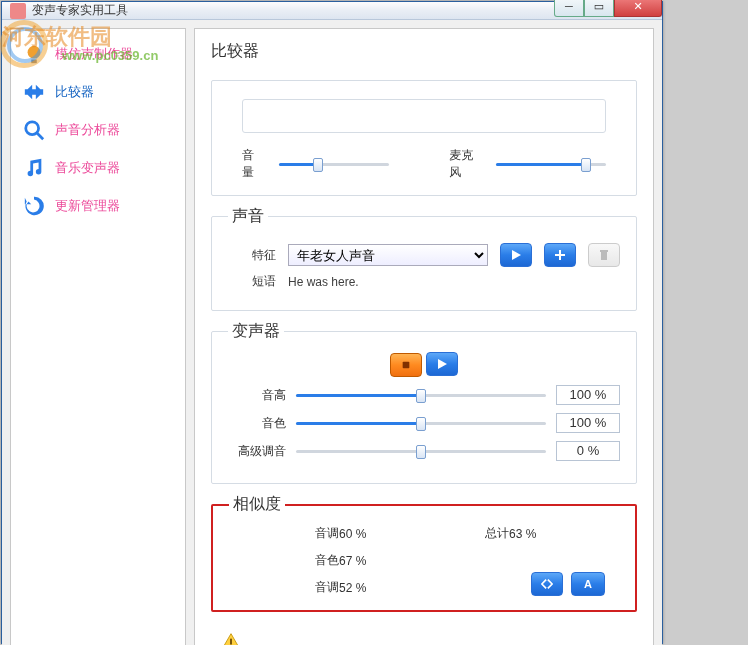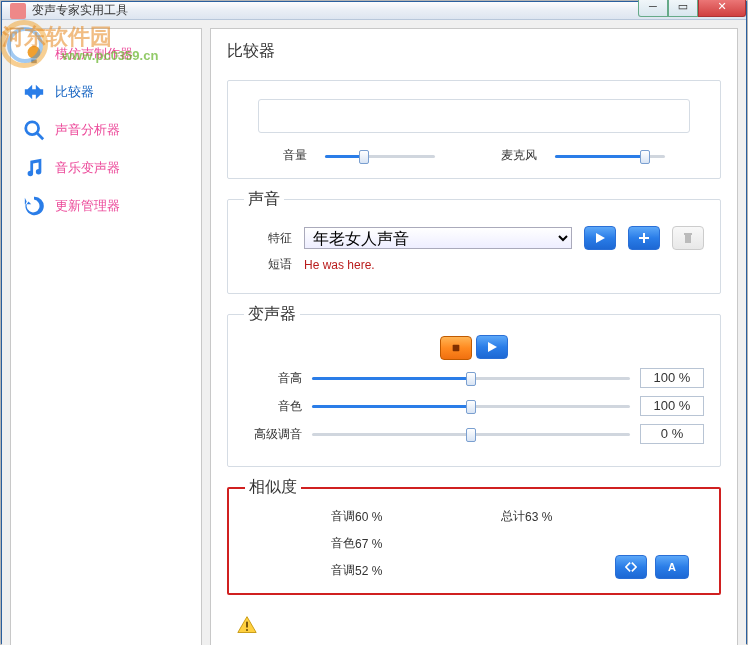--- a/index.html
+++ b/index.html
@@ -1,17 +1,17 @@
 <!DOCTYPE html>
 <html><head>
 <meta charset="utf-8">
 <style>
 * { box-sizing: border-box; margin: 0; padding: 0; font-family: "Microsoft YaHei", "SimSun", sans-serif; }
 body { background: #ccc; width: 748px; height: 645px; overflow: hidden; }
-.window { width: 746px; height: 643px; margin: 1px; background: #fff; border: 1px solid #2a5f9e; box-shadow: 0 0 3px rgba(0,0,0,0.3); display: flex; flex-direction: column; }
+.window { width: 662px; height: 643px; margin: 1px; background: #fff; border: 1px solid #2a5f9e; box-shadow: 0 0 3px rgba(0,0,0,0.3); display: flex; flex-direction: column; }
 .titlebar { height: 28px; background: linear-gradient(#fdfdfe, #e9eef5 50%, #dde5f0); border-bottom: 1px solid #b8c7da; display: flex; align-items: center; padding-left: 8px; }
 .titlebar-icon { width: 16px; height: 16px; background: #e88; border-radius: 2px; margin-right: 6px; }
 .titlebar-text { font-size: 12px; color: #333; flex: 1; }
 .winbtns { display: flex; height: 20px; margin-top: -8px; }
 .winbtn { width: 30px; height: 20px; border: 1px solid #6a8; border-top: none; display: flex; align-items: center; justify-content: center; font-size: 11px; color: #333; background: linear-gradient(#f5f9fb,#d8e6ee); }
 .winbtn:first-child { border-radius: 0 0 0 3px; }
 .winbtn.close { width: 48px; background: linear-gradient(#f08080,#d04040); color: #fff; border-color: #a33; border-radius: 0 0 3px 0; }
 .watermark { position: absolute; top: 22px; left: 2px; font-size: 22px; font-weight: bold; color: rgba(230,135,30,0.55); pointer-events:none; z-index:10;}
 .watermark .url{ font-size:13px; color:rgba(100,180,40,0.7); display:block; margin-left:60px; margin-top:-4px;}
 .wm-circle{position:absolute; top:20px; left:0; width:48px;height:48px; border:5px solid rgba(240,160,40,0.5); border-radius:50%; pointer-events:none; z-index:9;}
@@ -31,21 +31,21 @@
 .waveform { height: 34px; border: 1px solid #d5dce4; border-radius: 3px; margin-bottom: 14px; }
 .vol-row { display: flex; align-items: center; justify-content: center; gap: 18px; }
 .vol-row .lbl { font-size: 12px; }
 
 fieldset { border: 1px solid #d5dce4; border-radius: 2px; padding: 10px 16px 14px; margin-bottom: 10px; }
 fieldset.highlight { border: 2px solid #d02020; }
 legend { font-size: 16px; padding: 0 4px; color: #333; }
 
 .row { display: flex; align-items: center; gap: 12px; margin: 6px 0; }
 .row .lbl { width: 48px; text-align: right; }
-select { flex: 1; height: 22px; border: 1px solid #aab; font-size: 16px; padding: 0 4px; background: linear-gradient(#fff,#eef); }
+select { flex: 1; height: 22px; border: 1px solid #aab; font-size: 13px; padding: 0 4px; background: linear-gradient(#fff,#eef); }
 .btn-blue { height: 24px; min-width: 32px; border: 1px solid #2a6fd6; border-radius: 4px; background: linear-gradient(#5da8f8,#2a7de8 50%,#1d68d4); display: inline-flex; align-items: center; justify-content: center; color: #fff; cursor: pointer; }
 .btn-blue svg { width: 12px; height: 12px; }
 .btn-orange { height: 24px; width: 32px; border: 1px solid #c05a00; border-radius: 4px; background: linear-gradient(#ffb454,#ff8a20 50%,#f07010); display: inline-flex; align-items: center; justify-content: center; }
 .btn-grey { height: 24px; width: 32px; border: 1px solid #ccc; border-radius: 4px; background: linear-gradient(#f8f8f8,#e8e8e8); display: inline-flex; align-items: center; justify-content: center; color: #999; }
 
 .slider-row { display: flex; align-items: center; gap: 10px; margin: 8px 0; }
 .slider-row .lbl { width: 58px; text-align: right; font-size: 12px; }
 .slider { position: relative; height: 16px; flex: 1; }
 .track { position: absolute; top: 7px; left: 0; right: 0; height: 3px; background: #d0d6de; border-radius: 2px; }
 .fill { position: absolute; top: 7px; left: 0; height: 3px; background: #2a7de8; border-radius: 2px; }
@@ -163,21 +163,21 @@
             </span>
           <span class="btn-grey">
               <svg viewBox="0 0 12 12" width="12" height="12">
                 <rect x="3" y="3" width="6" height="8" fill="#bbb"></rect>
                 <rect x="2" y="1" width="8" height="2" fill="#bbb"></rect>
               </svg>
             </span>
         </div>
         <div class="row">
           <span class="lbl">短语</span>
-          <span style="color:#b91c1c">He was here.</span>
+          <span style="color:#404040">He was here.</span>
         </div>
       </fieldset>
 
       <fieldset>
         <legend>变声器</legend>
         <div class="center-btns">
           <span class="btn-orange">
               <svg viewBox="0 0 12 12" width="10" height="10">
                 <rect x="2" y="2" width="8" height="8" rx="1" fill="#803000"></rect>
               </svg>

